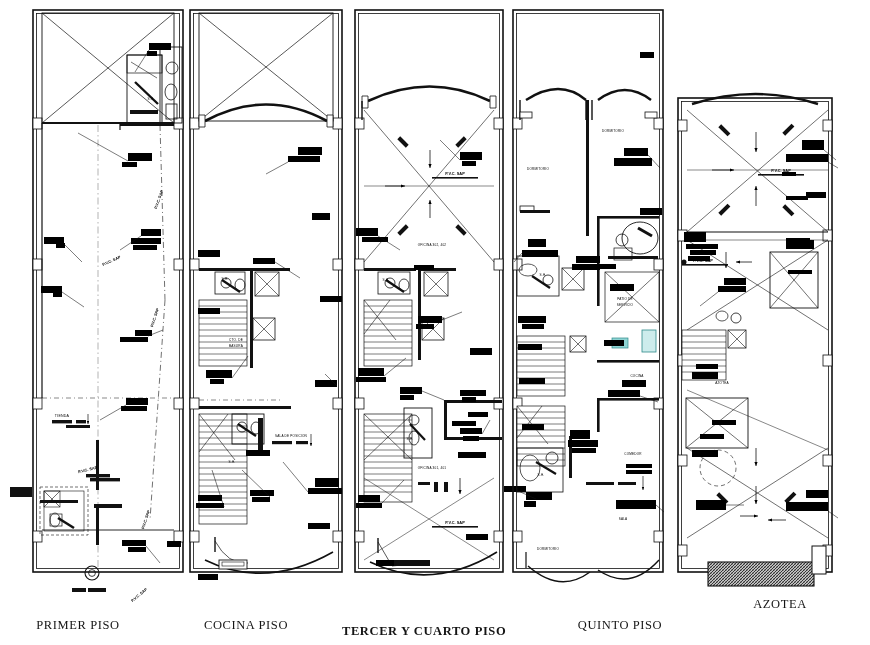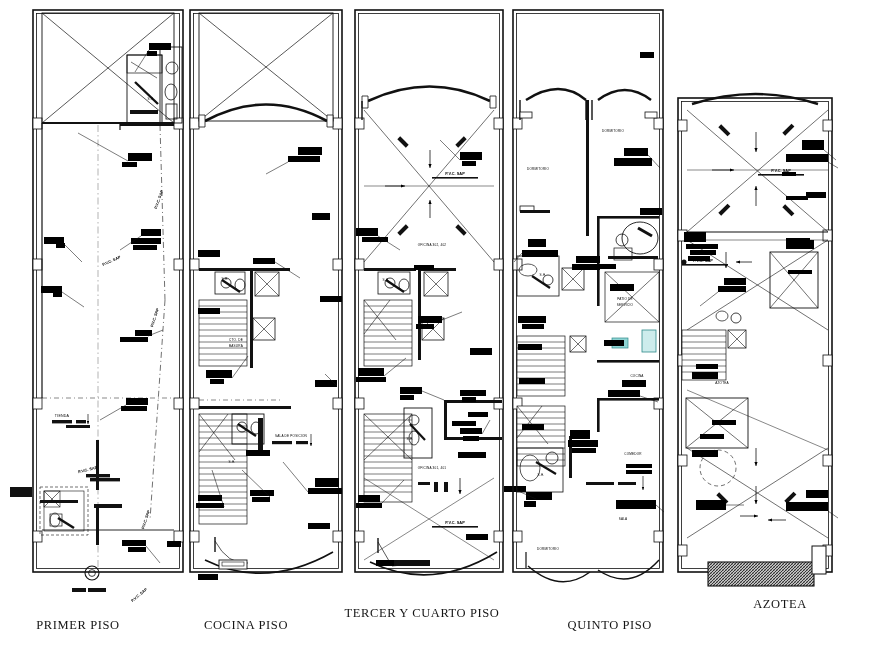--- a/index.html
+++ b/index.html
@@ -692,17 +692,17 @@
         <path d="M718,292 L700,306"></path>
         <path d="M828,511 L838,518"></path>
         <path d="M726,505 L744,505"></path>
       </g>
     </g>
 
   </svg>
 
   <div class="plan-caption" style="left:18px;top:618px;width:120px;">PRIMER PISO</div>
   <div class="plan-caption" style="left:186px;top:618px;width:120px;">COCINA  PISO</div>
-  <div class="plan-caption" style="left:342px;top:606px;width:160px;">TERCER Y CUARTO  PISO</div>
-  <div class="plan-caption" style="left:532px;top:618px;width:120px;text-align:right;">QUINTO  PISO</div>
+  <div class="plan-caption" style="left:342px;top:624px;width:160px;font-weight:bold;">TERCER Y CUARTO  PISO</div>
+  <div class="plan-caption" style="left:560px;top:618px;width:120px;">QUINTO  PISO</div>
   <div class="plan-caption" style="left:720px;top:597px;width:120px;">AZOTEA</div>
 
 </div>
 
 </body></html>

